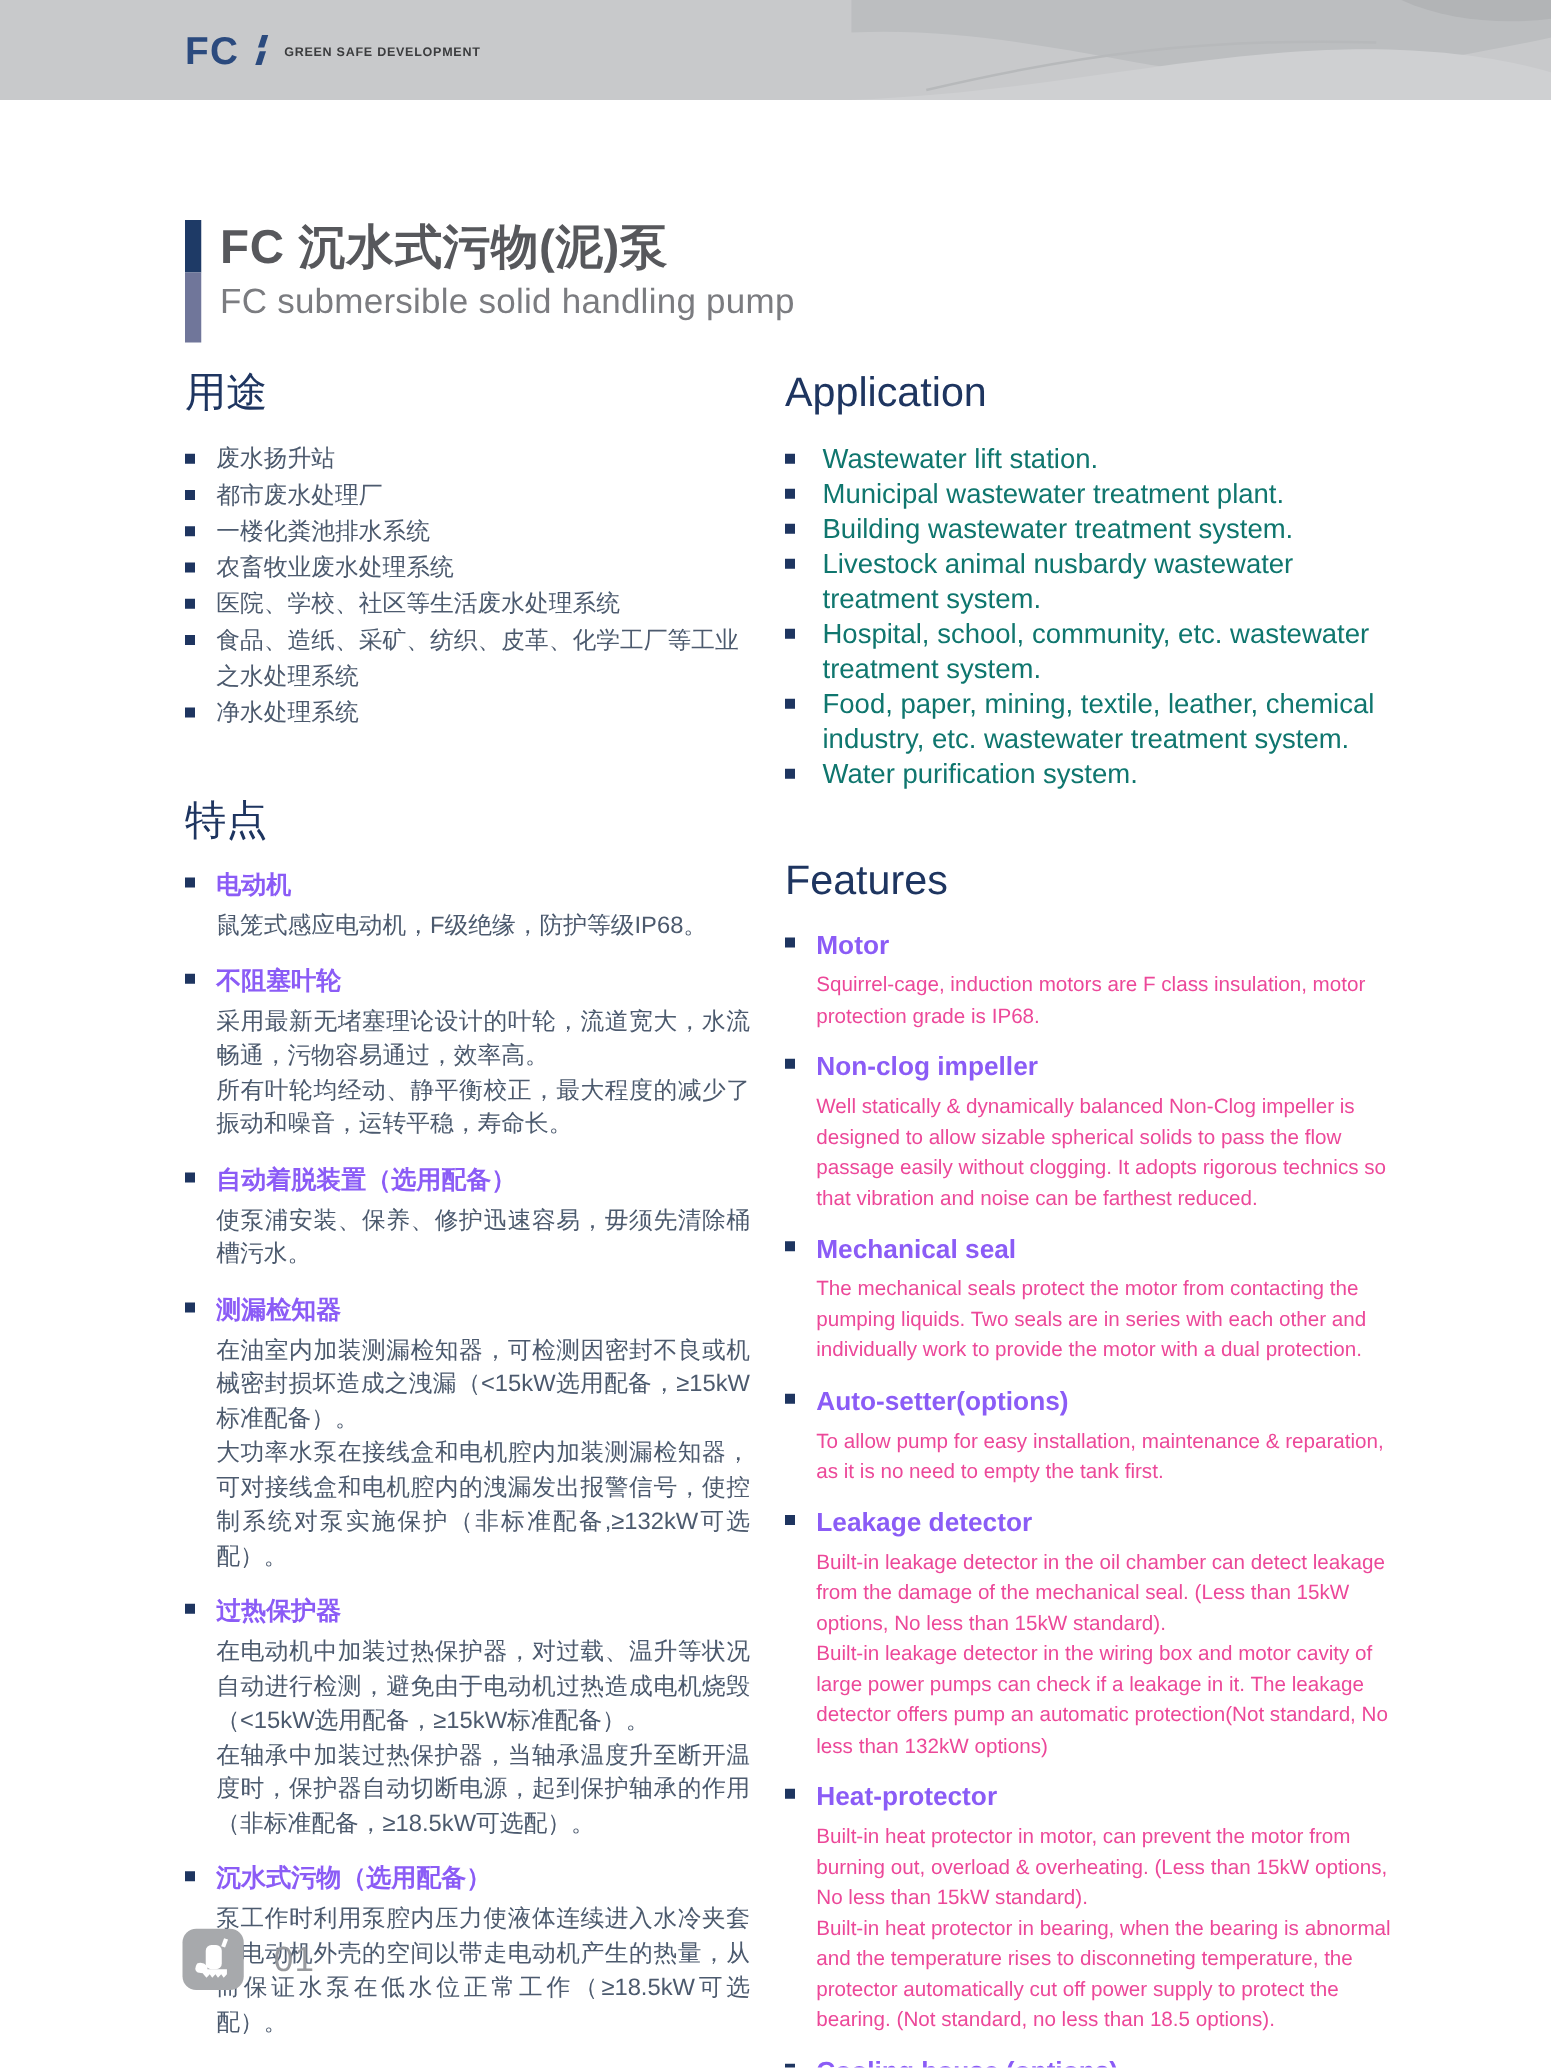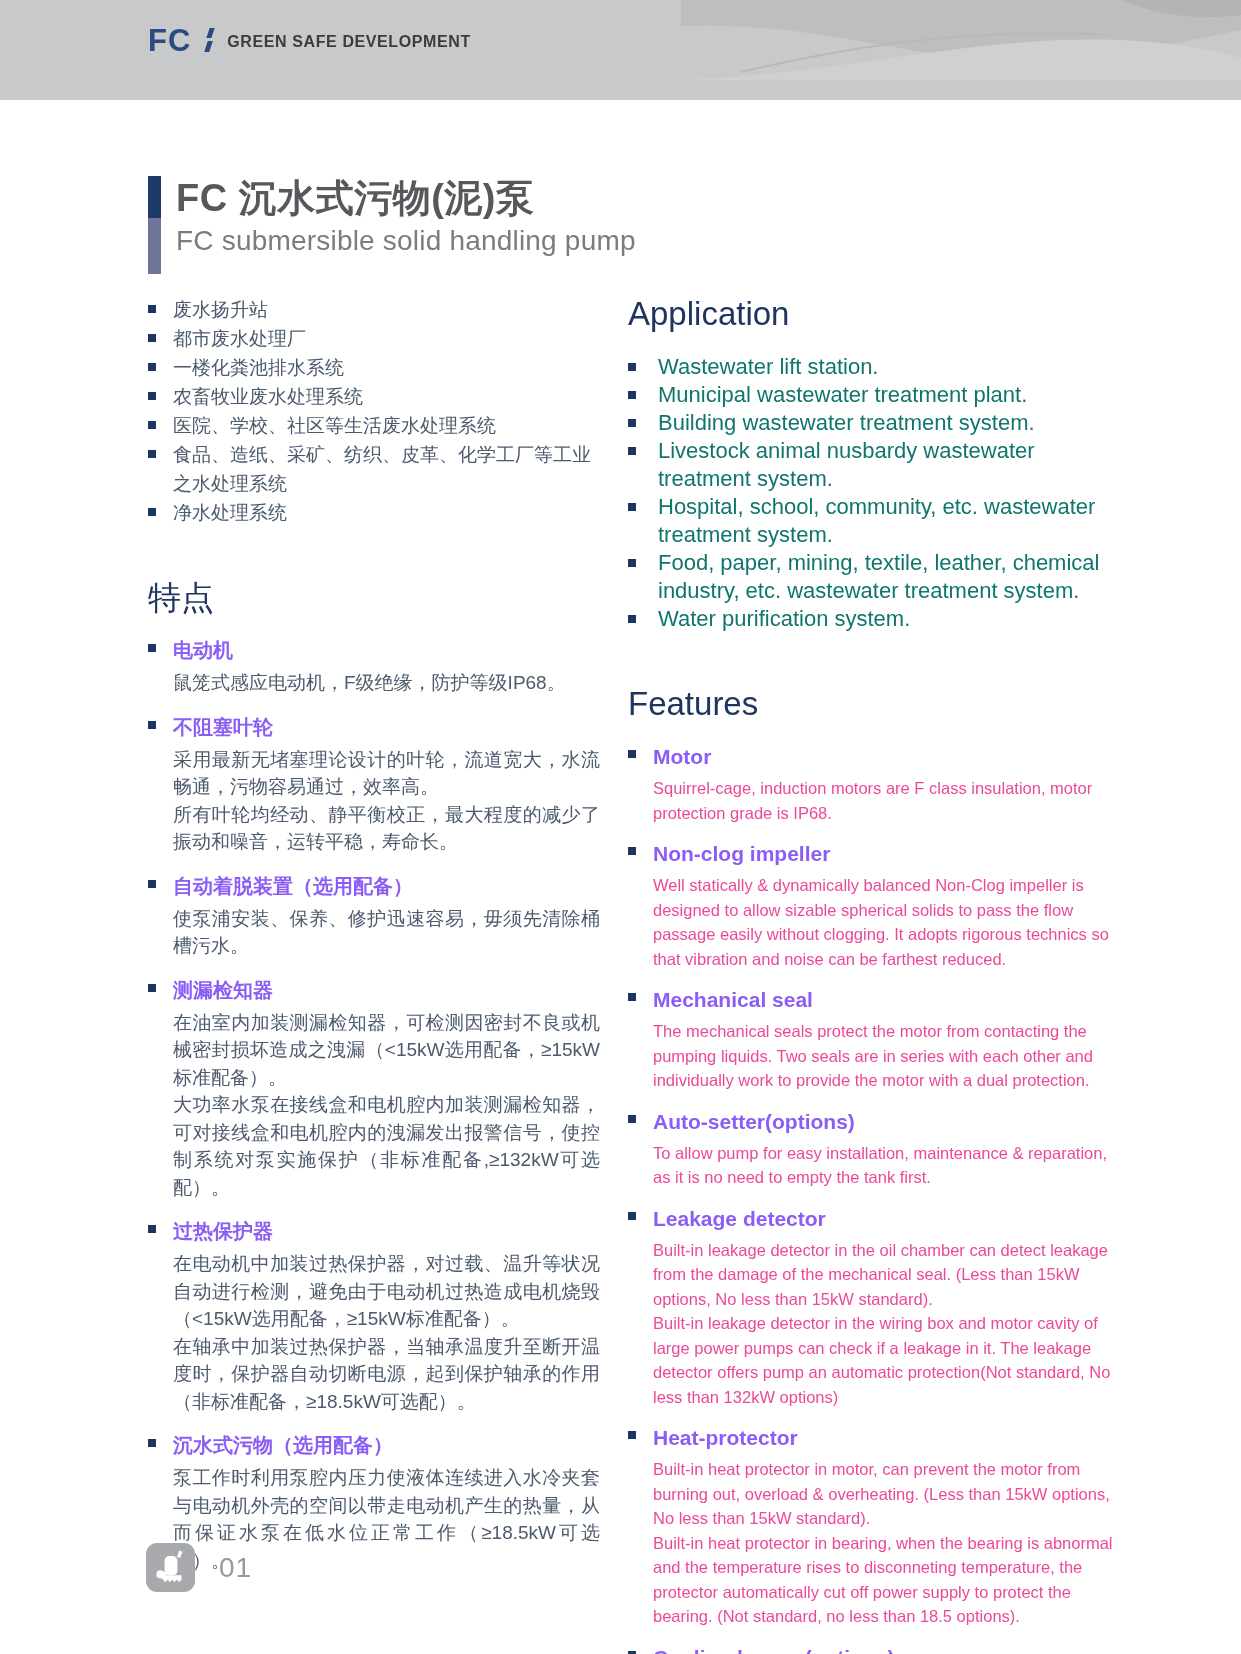--- a/index.html
+++ b/index.html
@@ -1,29 +1,29 @@
 <!DOCTYPE html>
 <html><head>
 <meta charset="utf-8">
 <style>
   html,body{margin:0;padding:0;}
   body{
     width:1241px;height:1654px;position:relative;background:#ffffff;
     font-family:"Liberation Sans","DejaVu Sans",sans-serif;overflow:hidden;
   }
   
-  .topbar{position:absolute;left:0;top:0;width:1241px;height:100px;background:#c8c9cb;}
+  .topbar{position:absolute;left:0;top:0;width:1241px;height:80px;background:#c8c9cb;}
   .swoosh{position:absolute;right:0;top:0;width:560px;height:80px;display:block;}
   .brand{position:absolute;left:148px;top:0;height:80px;display:flex;align-items:center;}
   .logo{color:#2b4a7e;font-size:31px;font-weight:bold;letter-spacing:1px;line-height:1;}
   .slash{display:inline-block;margin:0 12px 0 14px;position:relative;width:10px;height:24px;}
   .slash i{position:absolute;left:3px;width:5px;background:#2b4a7e;transform:skewX(-18deg);}
   .slash i.t{top:0;height:10px;}
   .slash i.b{top:13px;height:11px;left:1px;}
-  .tagline{color:#3b3c3e;font-size:16px;font-weight:bold;letter-spacing:.6px;padding-top:4px;}
+  .tagline{color:#3b3c3e;font-size:10px;font-weight:bold;letter-spacing:.6px;padding-top:4px;}
   
   .titleblock{position:absolute;left:148px;top:176px;display:flex;}
   .vbar{width:13px;height:98px;margin-right:15px;display:flex;flex-direction:column;}
   .vbar-top{height:42px;background:#1e3a66;}
   .vbar-bottom{flex:1;background:#70769a;}
   h1{margin:0;font-size:38px;line-height:44px;color:#57585c;font-weight:bold;letter-spacing:.5px;}
   .subtitle{font-size:28px;line-height:34px;color:#7b7c80;margin-top:4px;letter-spacing:.2px;}
   
   .col{position:absolute;top:295px;}
   .col-left{left:148px;width:452px;}
@@ -80,20 +80,21 @@
     <span class="vbar-top"></span>
     <span class="vbar-bottom"></span>
   </div>
   <div>
     <h1>FC 沉水式污物(泥)泵</h1>
     <div class="subtitle">FC submersible solid handling pump</div>
   </div>
 </section>
 
 <section class="col col-left zh">
+  <h2 class="section">用途</h2>
   <ul class="bullets zh-list">
 
       <li>
         <span class="sq"></span>
         <span>废水扬升站</span>
       </li>
 
       <li>
         <span class="sq"></span>
         <span>都市废水处理厂</span>

